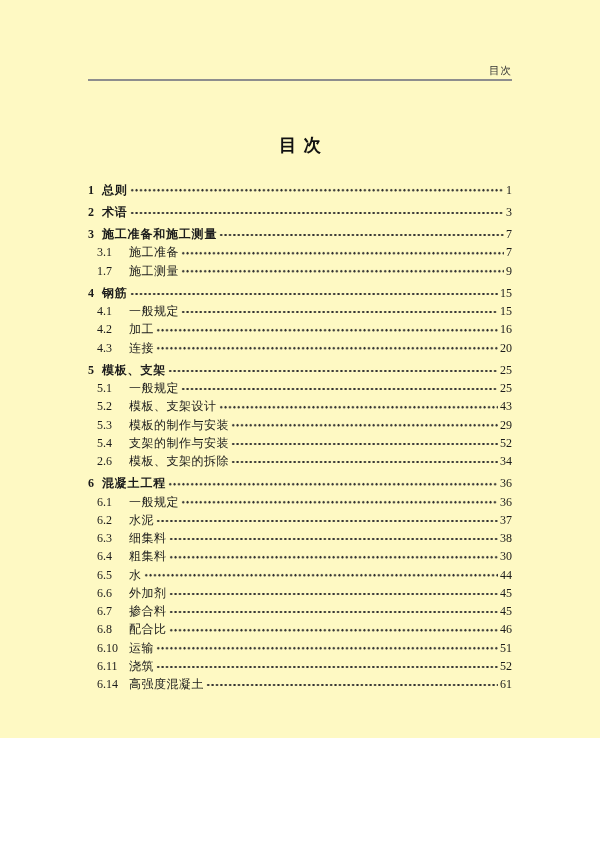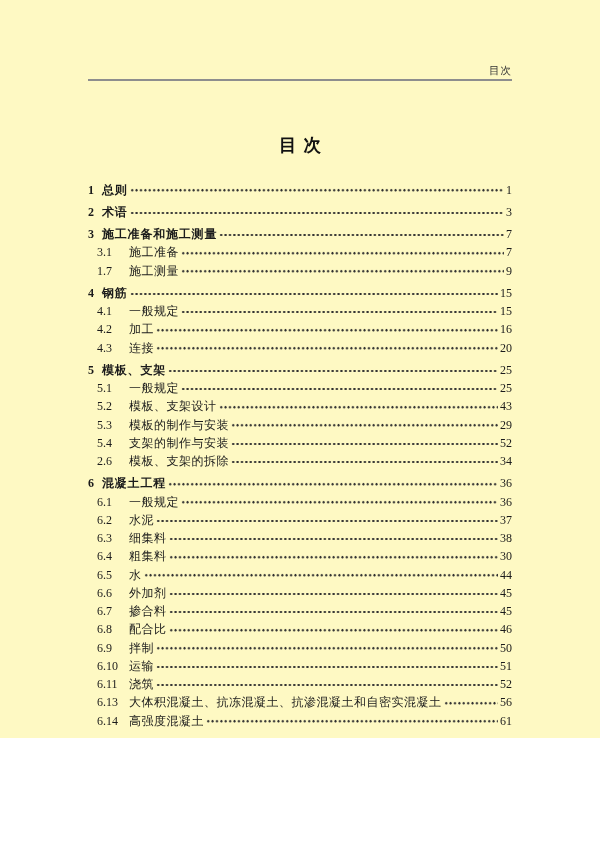--- a/index.html
+++ b/index.html
@@ -259,44 +259,32 @@
     <span class="leader"></span>
     <span class="pagenum">45</span>
   </div>
       <div class="toc-row lv2">
     <span class="num">6.8</span>
     <span class="entry-title">配合比</span>
     <span class="leader"></span>
     <span class="pagenum">46</span>
   </div>
       <div class="toc-row lv2">
-    <span class="num">6.9</span>
-    <span class="entry-title">拌制</span>
-    <span class="leader"></span>
-    <span class="pagenum">50</span>
-  </div>
-      <div class="toc-row lv2">
     <span class="num">6.10</span>
     <span class="entry-title">运输</span>
     <span class="leader"></span>
     <span class="pagenum">51</span>
   </div>
       <div class="toc-row lv2">
     <span class="num">6.11</span>
     <span class="entry-title">浇筑</span>
     <span class="leader"></span>
     <span class="pagenum">52</span>
   </div>
       <div class="toc-row lv2">
-    <span class="num">6.13</span>
-    <span class="entry-title">大体积混凝土、抗冻混凝土、抗渗混凝土和自密实混凝土</span>
-    <span class="leader"></span>
-    <span class="pagenum">56</span>
-  </div>
-      <div class="toc-row lv2">
     <span class="num">6.14</span>
     <span class="entry-title">高强度混凝土</span>
     <span class="leader"></span>
     <span class="pagenum">61</span>
   </div>
     </div>
 
 </div>
 
 </body></html>

